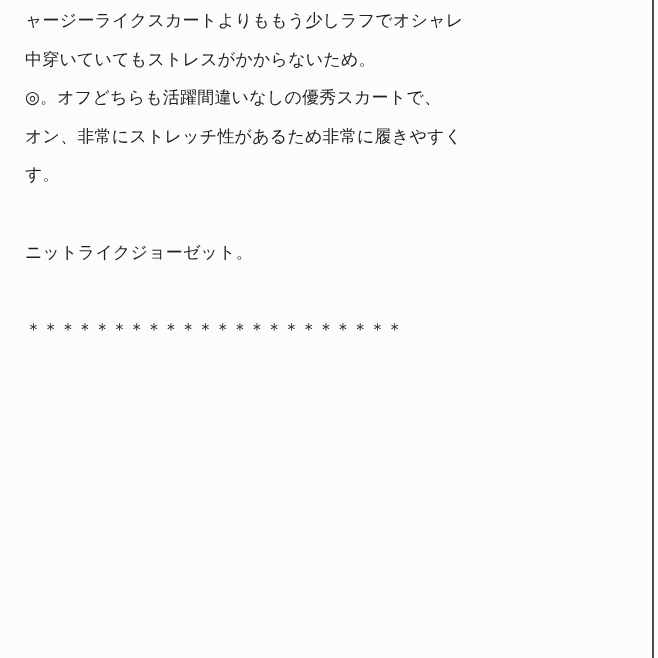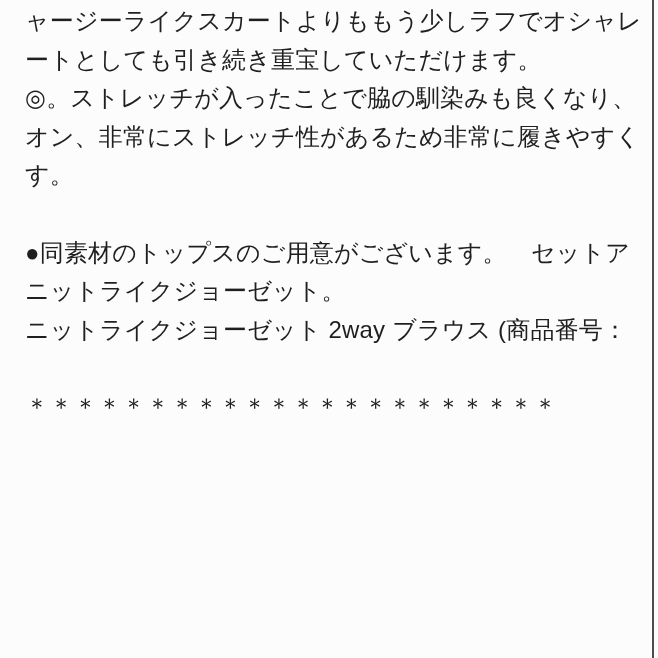--- a/index.html
+++ b/index.html
@@ -20,45 +20,43 @@
   }
   .text-block {
     position: absolute;
     left: 25px;
     top: 2px;
     width: 620px;
   }
   .line {
     height: 38.6px;
     line-height: 38.6px;
-    font-size: 24px;
+    font-size: 17px;
     letter-spacing: 0.2px;
     white-space: pre;
     font-weight: 500;
   }
   .border-right {
     position: absolute;
     left: 652px;
     top: 0;
     width: 2px;
     height: 658px;
     background: #4c4c4c;
   }
 </style>
 </head>
 <body>
 
 <div class="page">
   <div class="text-block">
     <div class="line">ャージーライクスカートよりももう少しラフでオシャレ</div>
-    <div class="line">ートとしても引き続き重宝していただけます。</div>
-    <div class="line">◎。ストレッチが入ったことで脇の馴染みも良くなり、</div>
+    <div class="line">中穿いていてもストレスがかからないため。</div>
+    <div class="line">◎。オフどちらも活躍間違いなしの優秀スカートで、</div>
     <div class="line">オン、非常にストレッチ性があるため非常に履きやすく</div>
     <div class="line">す。</div>
     <div class="line"></div>
-    <div class="line">●同素材のトップスのご用意がございます。　セットア</div>
     <div class="line">ニットライクジョーゼット。</div>
-    <div class="line">ニットライクジョーゼット 2way ブラウス (商品番号：</div>
     <div class="line"></div>
     <div class="line">＊＊＊＊＊＊＊＊＊＊＊＊＊＊＊＊＊＊＊＊＊＊</div>
   </div>
   <div class="border-right"></div>
 </div>
 
 </body></html>

